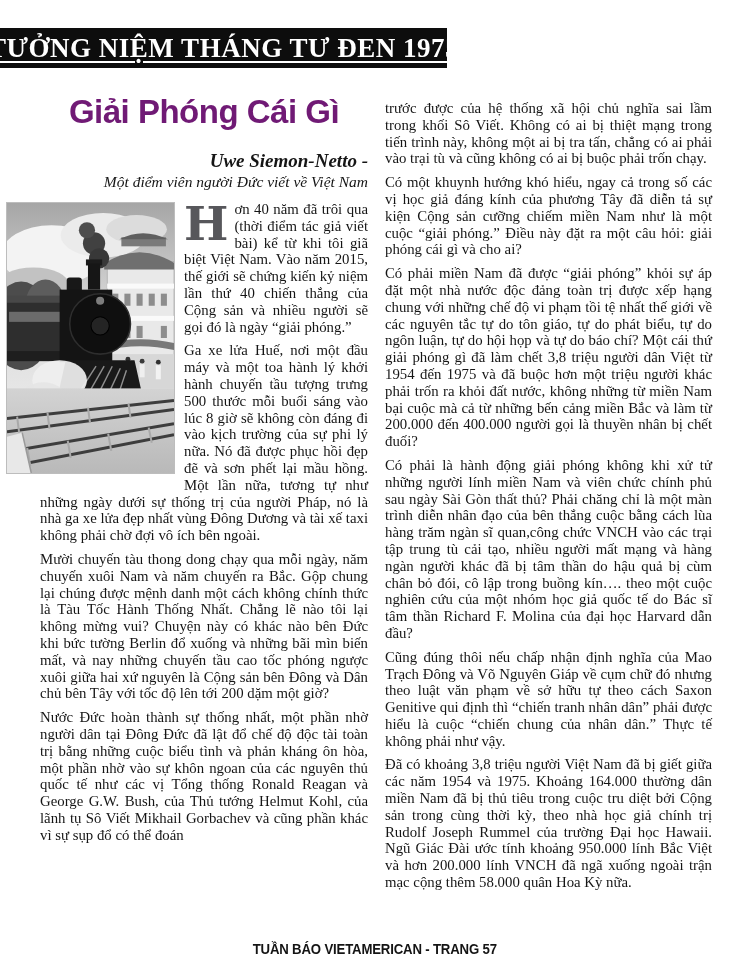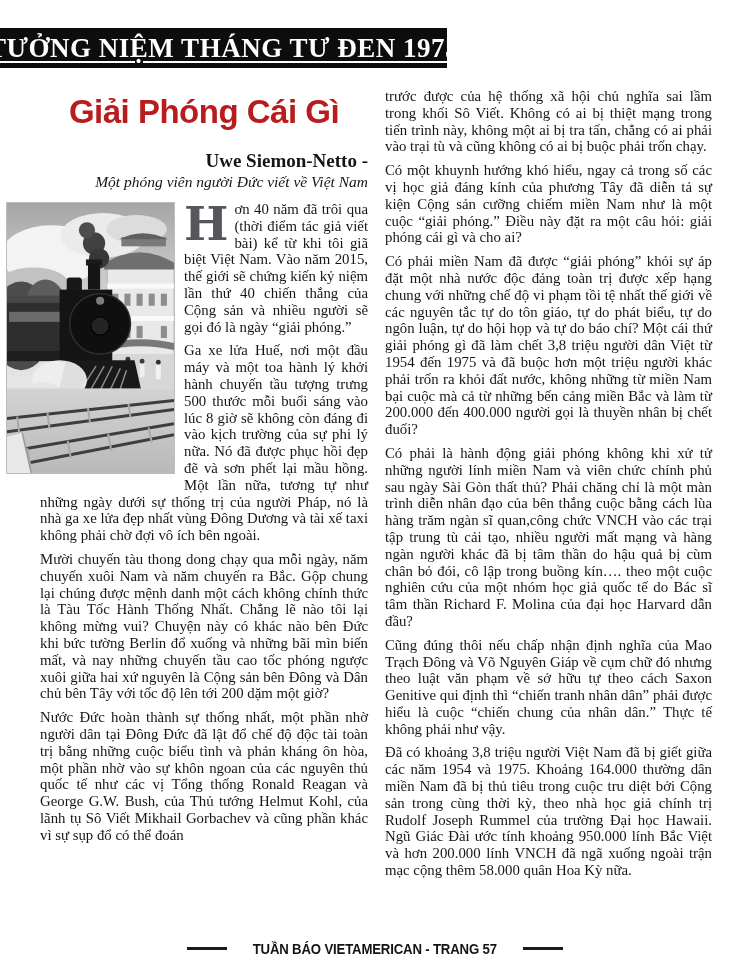--- a/index.html
+++ b/index.html
@@ -17,45 +17,45 @@
     color:#ffffff;font-family:"Liberation Serif","DejaVu Serif",serif;
     font-weight:bold;font-size:27px;letter-spacing:.5px;
     text-decoration:underline;text-underline-offset:4px;text-decoration-thickness:2px;
     white-space:nowrap;
   }
   
   .left-col{position:absolute;left:40px;top:86px;width:328px;}
   .right-col{position:absolute;left:385px;top:88px;width:327px;}
   .headline{
     text-align:center;font-family:"Liberation Sans","DejaVu Sans",sans-serif;
-    font-weight:bold;font-size:33px;line-height:48px;color:#b91c1c;margin:2px 0 0 0;
+    font-weight:bold;font-size:33px;line-height:48px;color:#701a75;margin:2px 0 0 0;
     letter-spacing:-.5px;
   }
   .byline{margin-top:14px;text-align:right;}
-  .byline .name{font-weight:bold;font-size:19px;line-height:22px;}
+  .byline .name{font-weight:bold;font-style:italic;font-size:19px;line-height:22px;}
   .byline .desc{font-style:italic;font-size:15.5px;line-height:19px;}
   .body-text{margin-top:10px;font-size:14.8px;line-height:16.8px;text-align:justify;}
   .body-text p{margin:0 0 7px 0;}
-  .right-col .body-text{margin-top:0;}
+  .right-col .body-text{margin-top:12px;}
   
   .photo{
     float:left;width:167px;height:270px;margin:2px 10px 5px -33px;
     outline:1px solid #bdbdbd;background:#cccccc;
   }
   .photo svg{display:block;width:100%;height:100%;}
   
   .dropcap{
     float:left;font-family:"DejaVu Serif","Liberation Serif",serif;
     font-weight:bold;font-size:47px;line-height:40px;color:#57575b;
     margin:3px 6px 0 0;
   }
   
   .footer{
     position:absolute;left:0;top:938px;width:750px;height:20px;
-    display:flex;align-items:center;justify-content:center;gap:9px;
+    display:flex;align-items:center;justify-content:center;gap:9px;flex-direction:column;
   }
   .footer .rule{width:40px;height:3px;background:#1a1a1a;}
   .footer .label{
     font-family:"Liberation Sans","DejaVu Sans",sans-serif;font-weight:bold;
     font-size:15px;color:#141414;white-space:nowrap;
     transform:scaleX(.88);letter-spacing:-.2px;
   }
 </style>
 </head>
 <body>
@@ -64,21 +64,21 @@
 
   <div class="banner">
     <span>TƯỞNG NIỆM THÁNG TƯ ĐEN 1975</span>
   </div>
 
   <div class="left-col">
     <h1 class="headline"><span>Giải Phóng Cái Gì</span><br></h1>
 
     <div class="byline">
       <div class="name">Uwe Siemon-Netto -</div>
-      <div class="desc">Một phóng viên người Đức viết về Việt Nam</div>
+      <div class="desc">Một điểm viên người Đức viết về Việt Nam</div>
     </div>
 
     <div class="body-text">
 
       <div class="photo">
         <svg viewBox="0 0 165 268" preserveAspectRatio="none">
           <defs>
             <linearGradient id="sky" x1="0" y1="0" x2="0" y2="1">
               <stop offset="0" stop-color="#a6a6a6"></stop>
                 <stop offset=".55" stop-color="#d9d9d9"></stop>

